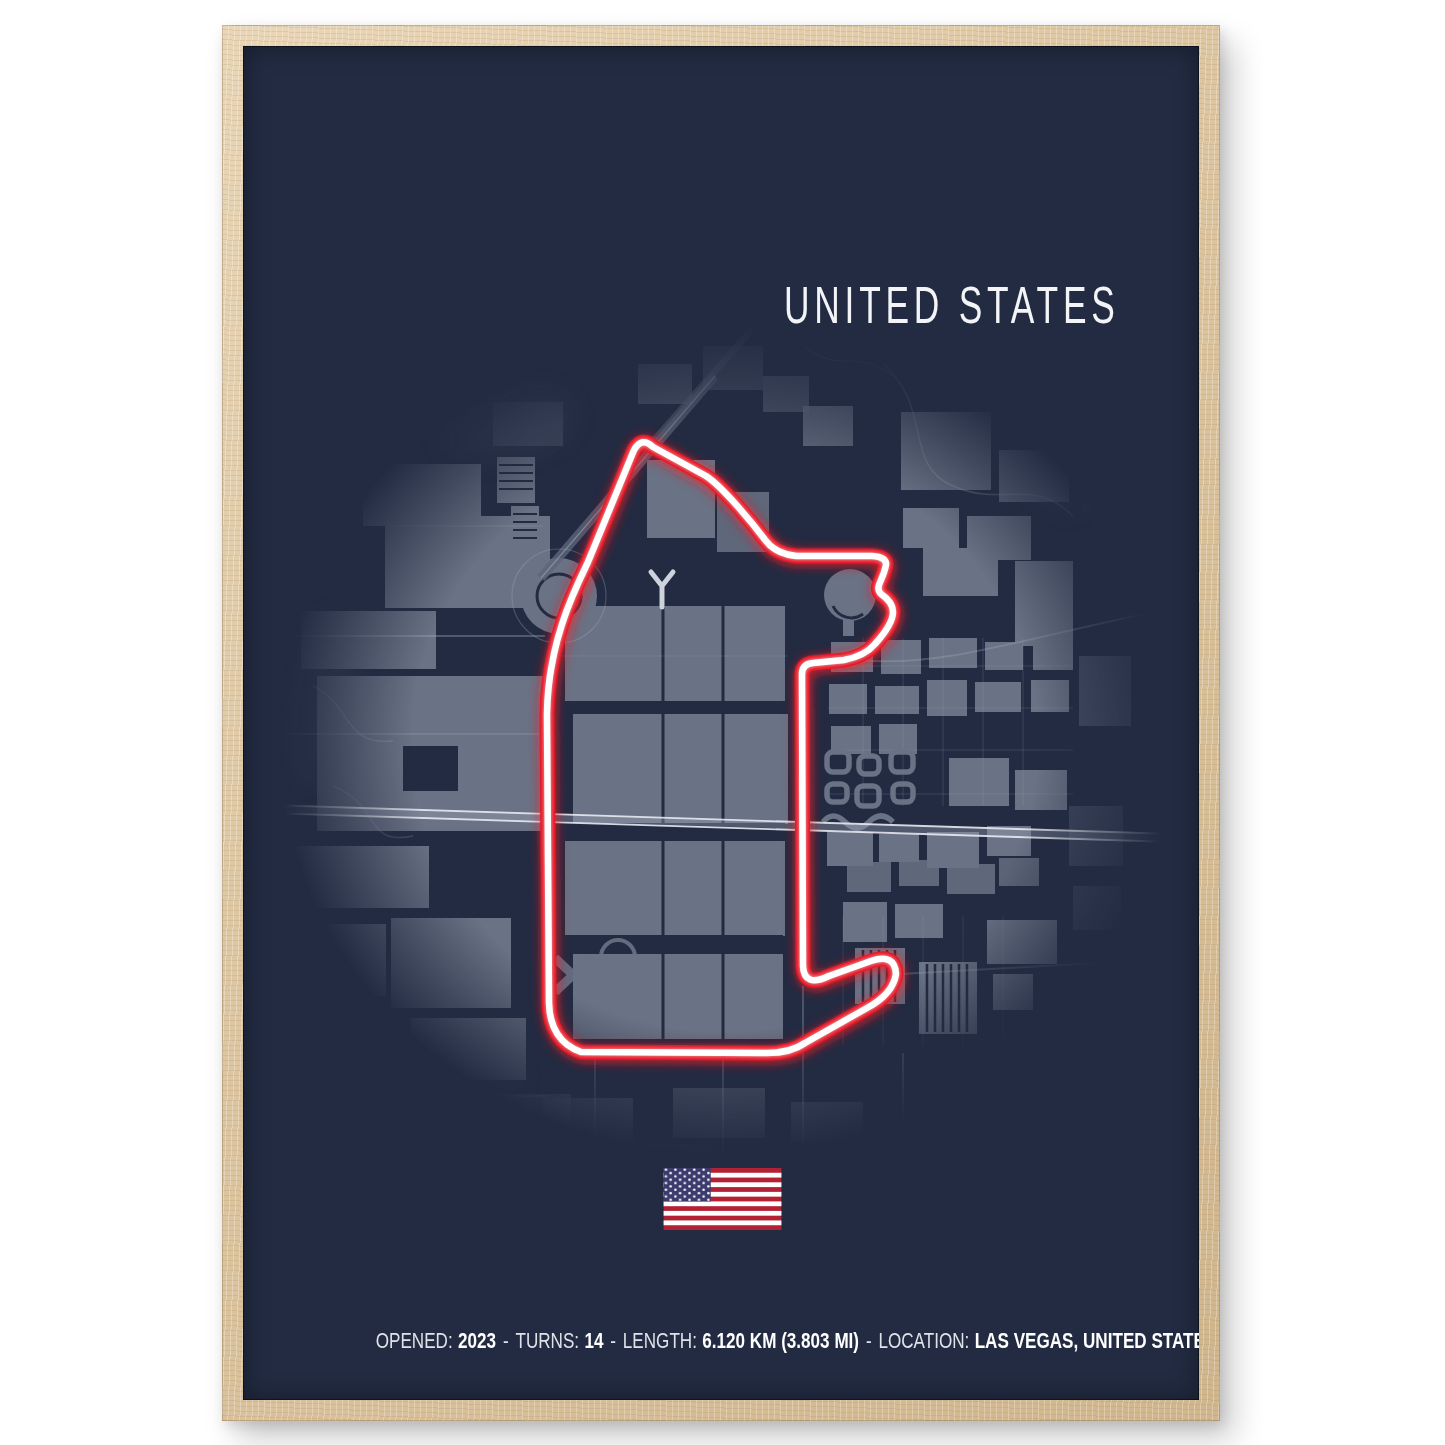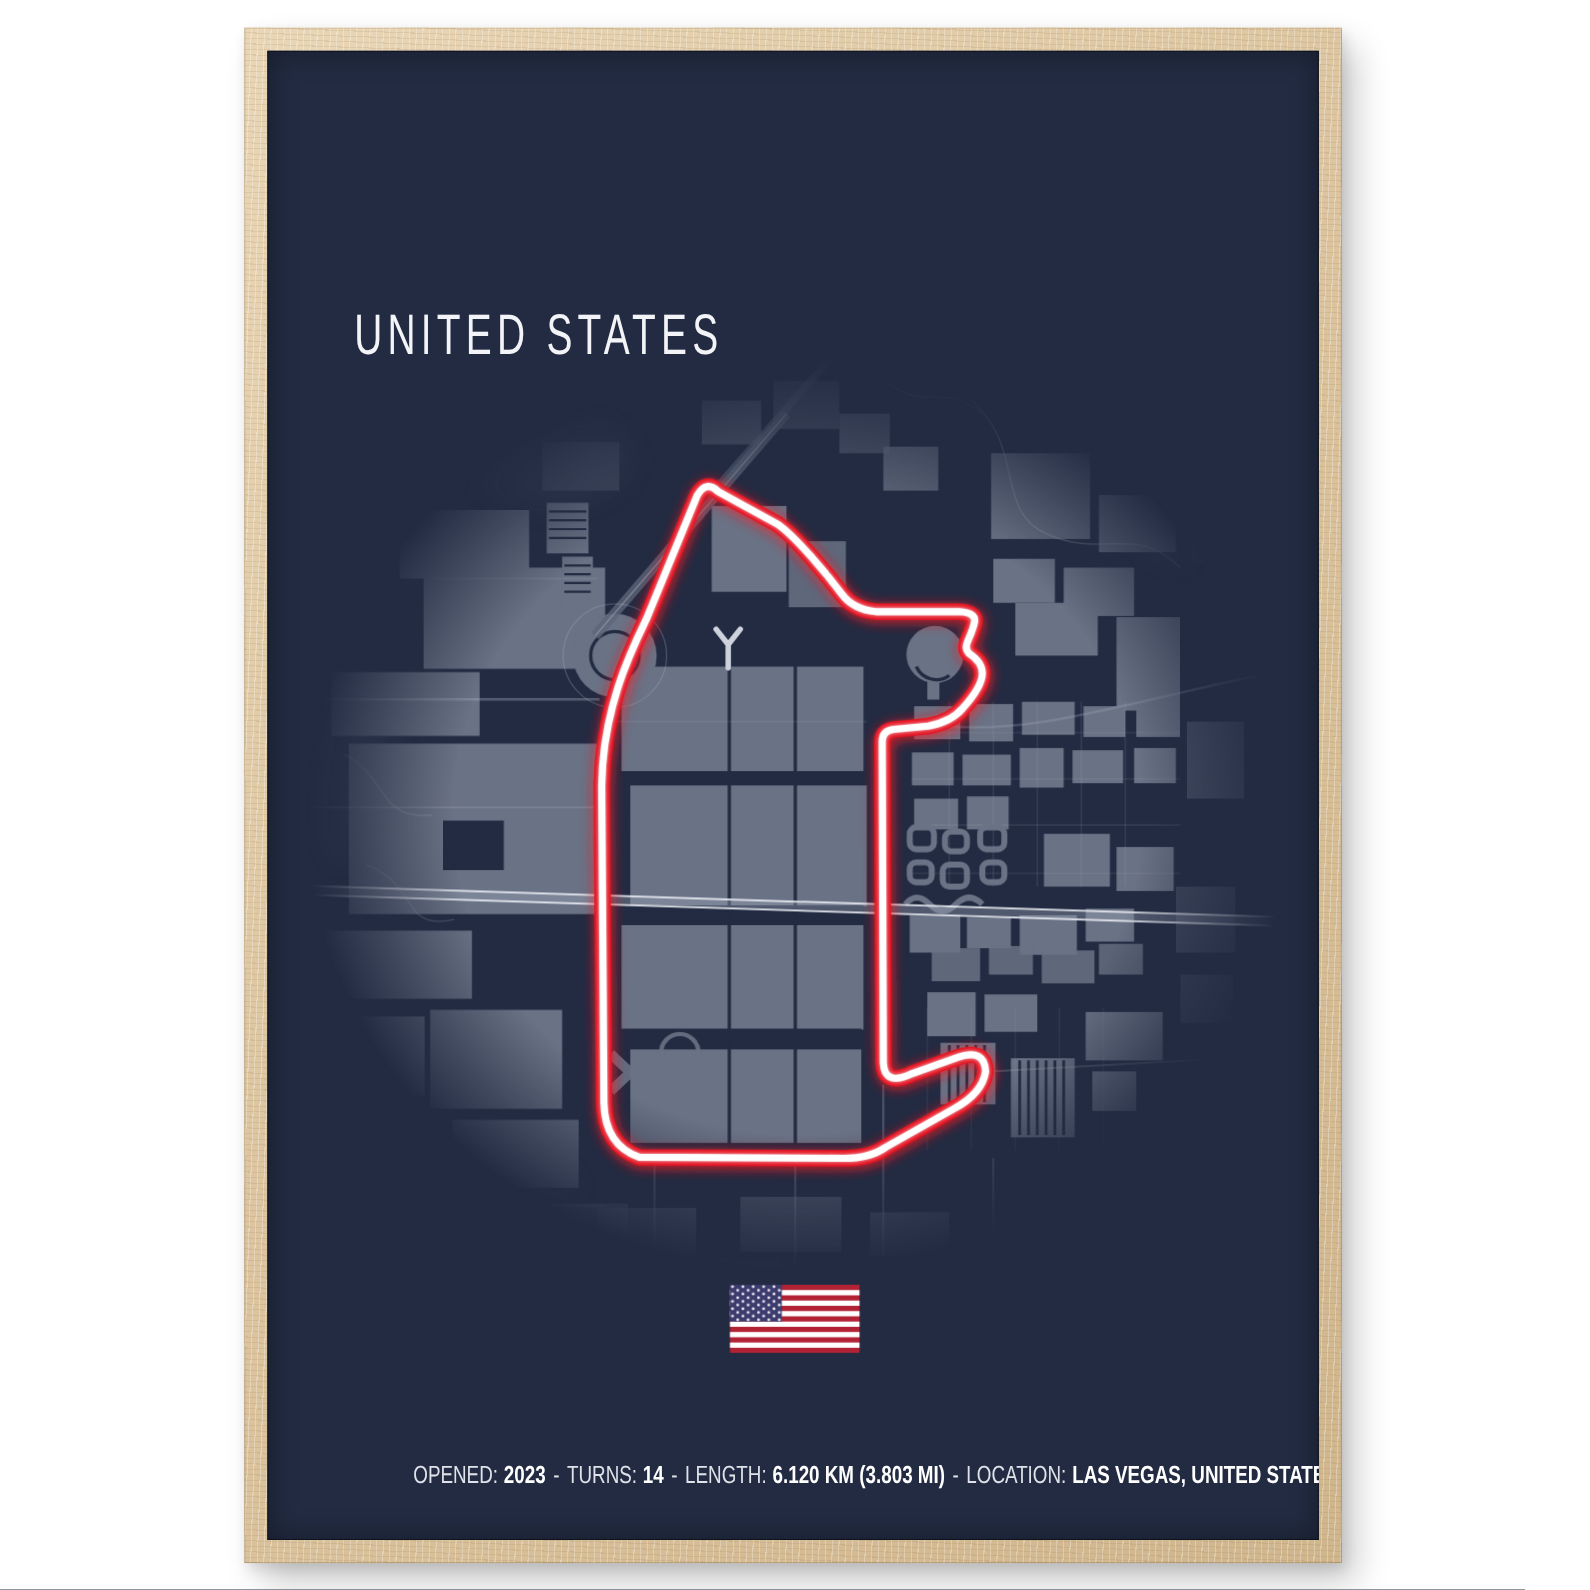--- a/index.html
+++ b/index.html
@@ -22,21 +22,21 @@
     box-shadow: inset 0 0 0 1px rgba(0,0,0,.45), inset 0 0 26px rgba(0,0,0,.38);
   }
   .map-svg{position:absolute;left:0;top:0;width:956px;height:1353px;}
   .title{
     position:absolute;top:101px;left:0;width:100%;text-align:center;
     color:#ffffff;font-size:132px;font-weight:bold;line-height:1;letter-spacing:1px;
     white-space:nowrap;
   }
   .title .squish{display:inline-block;transform:scaleX(.70);transform-origin:center;}
   .subtitle{
-    position:absolute;top:233px;left:0;width:100%;text-align:left;
+    position:absolute;top:233px;left:0;width:100%;text-align:right;
     color:#f3f4f7;font-size:52px;font-weight:400;line-height:1;letter-spacing:7px;
     white-space:nowrap;
   }
   .subtitle .squish{display:inline-block;transform:scaleX(.68);transform-origin:center;}
   .flag{position:absolute;left:420px;top:1122px;width:119px;height:62px;}
   .flag svg{display:block;width:100%;height:100%;}
   .stats{
     position:absolute;top:1281px;left:0;width:100%;text-align:center;
     color:#eef0f4;font-size:22.5px;line-height:1.2;white-space:nowrap;
   }

